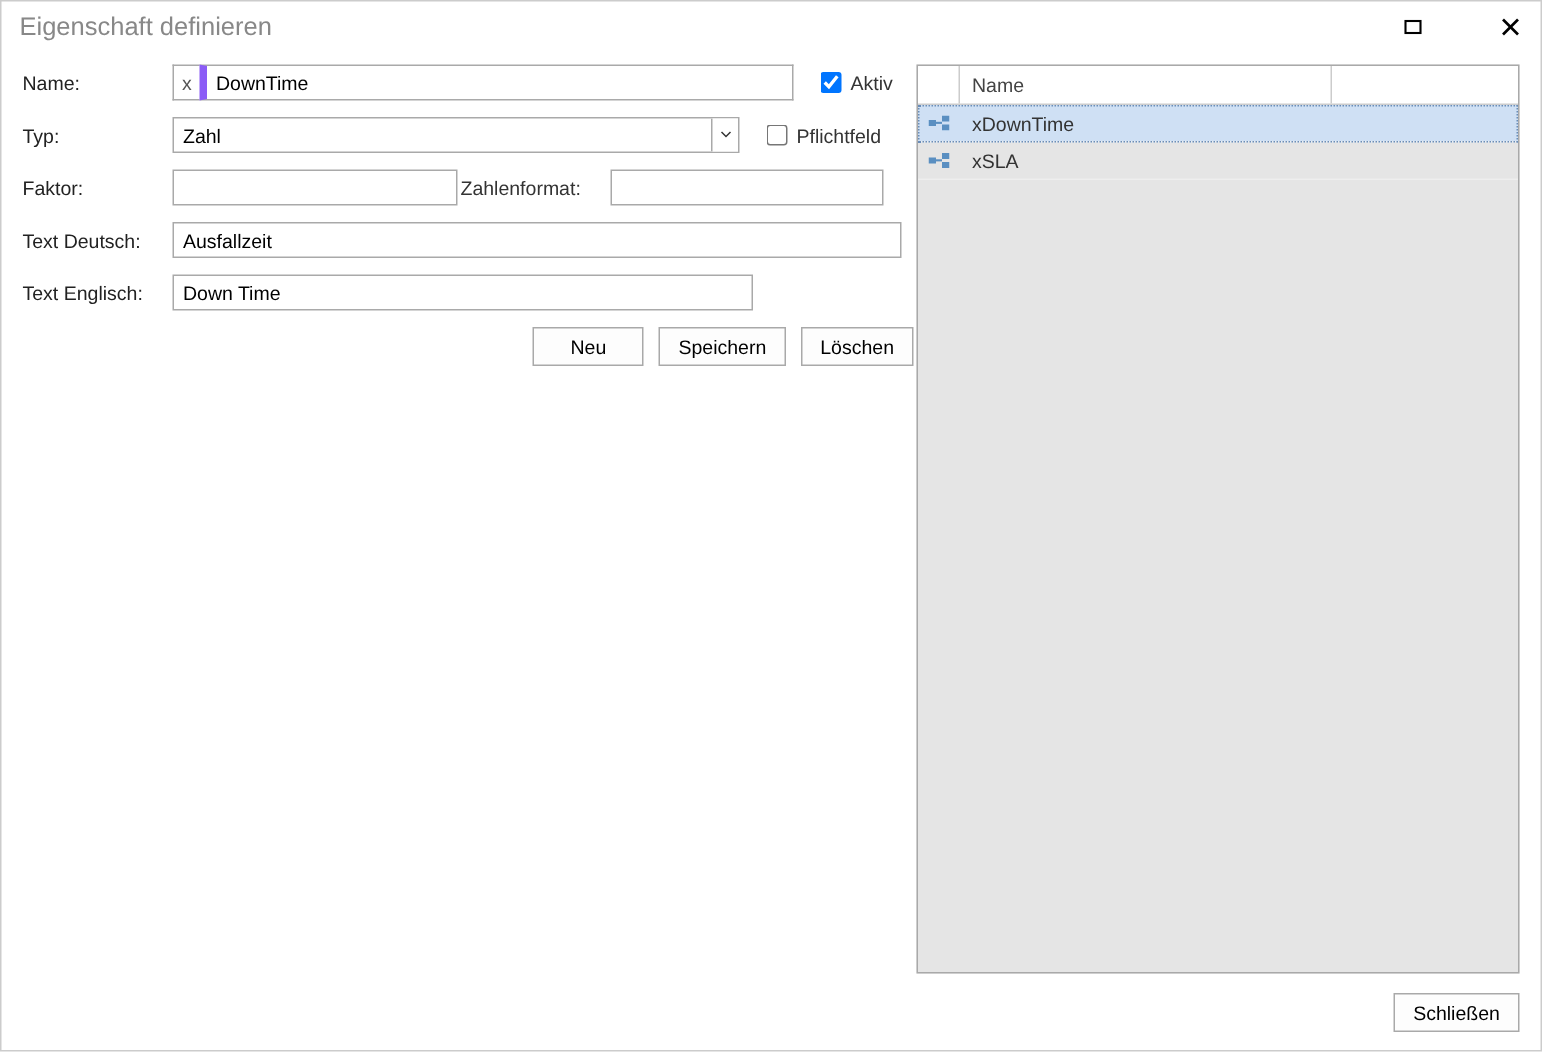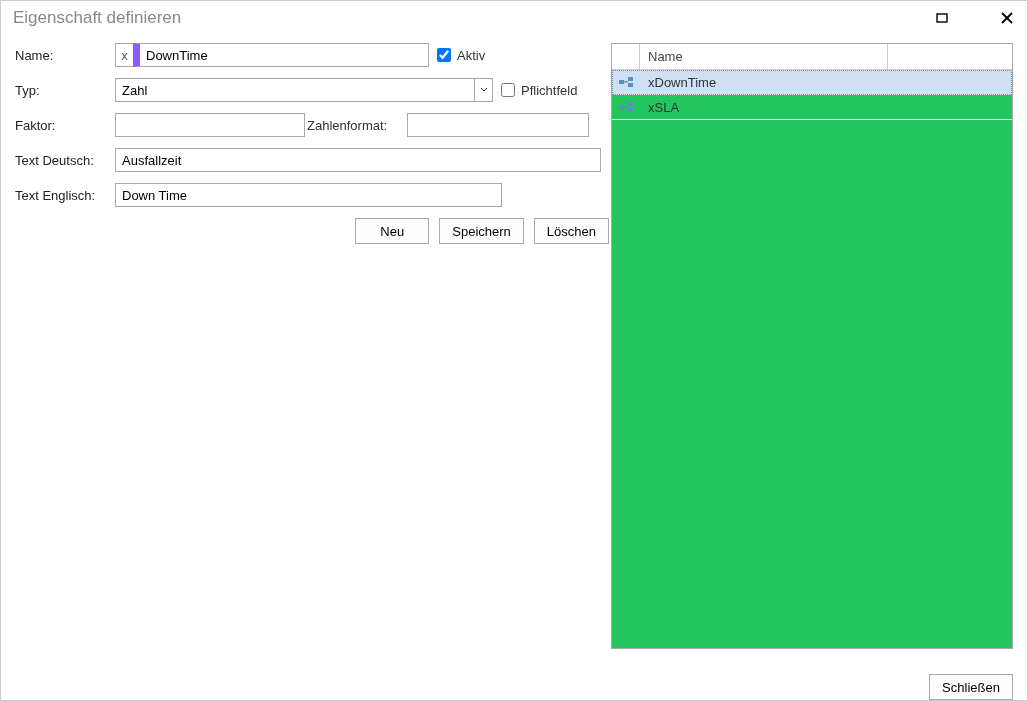--- a/index.html
+++ b/index.html
@@ -68,26 +68,26 @@
   .name-prefix {
     border:1px solid #a9a9a9;
     border-right:none;
     height:24px;
     width:18px;
     display:flex; align-items:center; justify-content:center;
     color:#555;
     background:#fff;
   }
   .name-input {
-    width:296px;
-    border-left:7px solid #8b5cf6;
+    width:396px;
+    border-left:5px solid #8b5cf6;
   }
   .chk-wrap {
     display:flex; align-items:center; gap:6px;
-    margin-left:8px;
+    margin-left:18px;
   }
   input[type=checkbox] {
     width:14px; height:14px;
     margin:0;
   }
   .select-wrap {
     position:relative;
     width:378px;
   }
   .select-wrap .txt {
@@ -124,21 +124,21 @@
     font-family:inherit;
     font-size:13px;
     cursor:default;
   }
   
   .grid {
     border:1px solid #a9a9a9;
     flex:1;
     display:flex;
     flex-direction:column;
-    background:#22c55e;
+    background:#e5e5e5;
   }
   .grid-head {
     display:flex;
     height:26px;
     background:#fff;
     border-bottom:1px solid #ccc;
   }
   .grid-head .hcell {
     border-right:1px solid #ccc;
     display:flex; align-items:center;
@@ -167,21 +167,21 @@
   .gcell.icon-col { width:28px; justify-content:center; padding:0; }
   .gcell.name-col { flex:0 0 248px; }
   .gcell.last-col { flex:1; }
   .prop-icon {
     width:14px; height:10px;
     display:inline-block;
   }
   
   .footer {
     position:absolute;
-    right:14px; bottom:0;
+    right:14px; bottom:12px;
   }
 </style>
 </head>
 <body>
 
 <div class="titlebar">
   <div class="title">Eigenschaft definieren</div>
   <div class="win-btn">
     <svg viewBox="0 0 12 12" width="12" height="12">
         <rect x="1" y="2" width="10" height="8" fill="none" stroke="#000" stroke-width="1.4"></rect>

